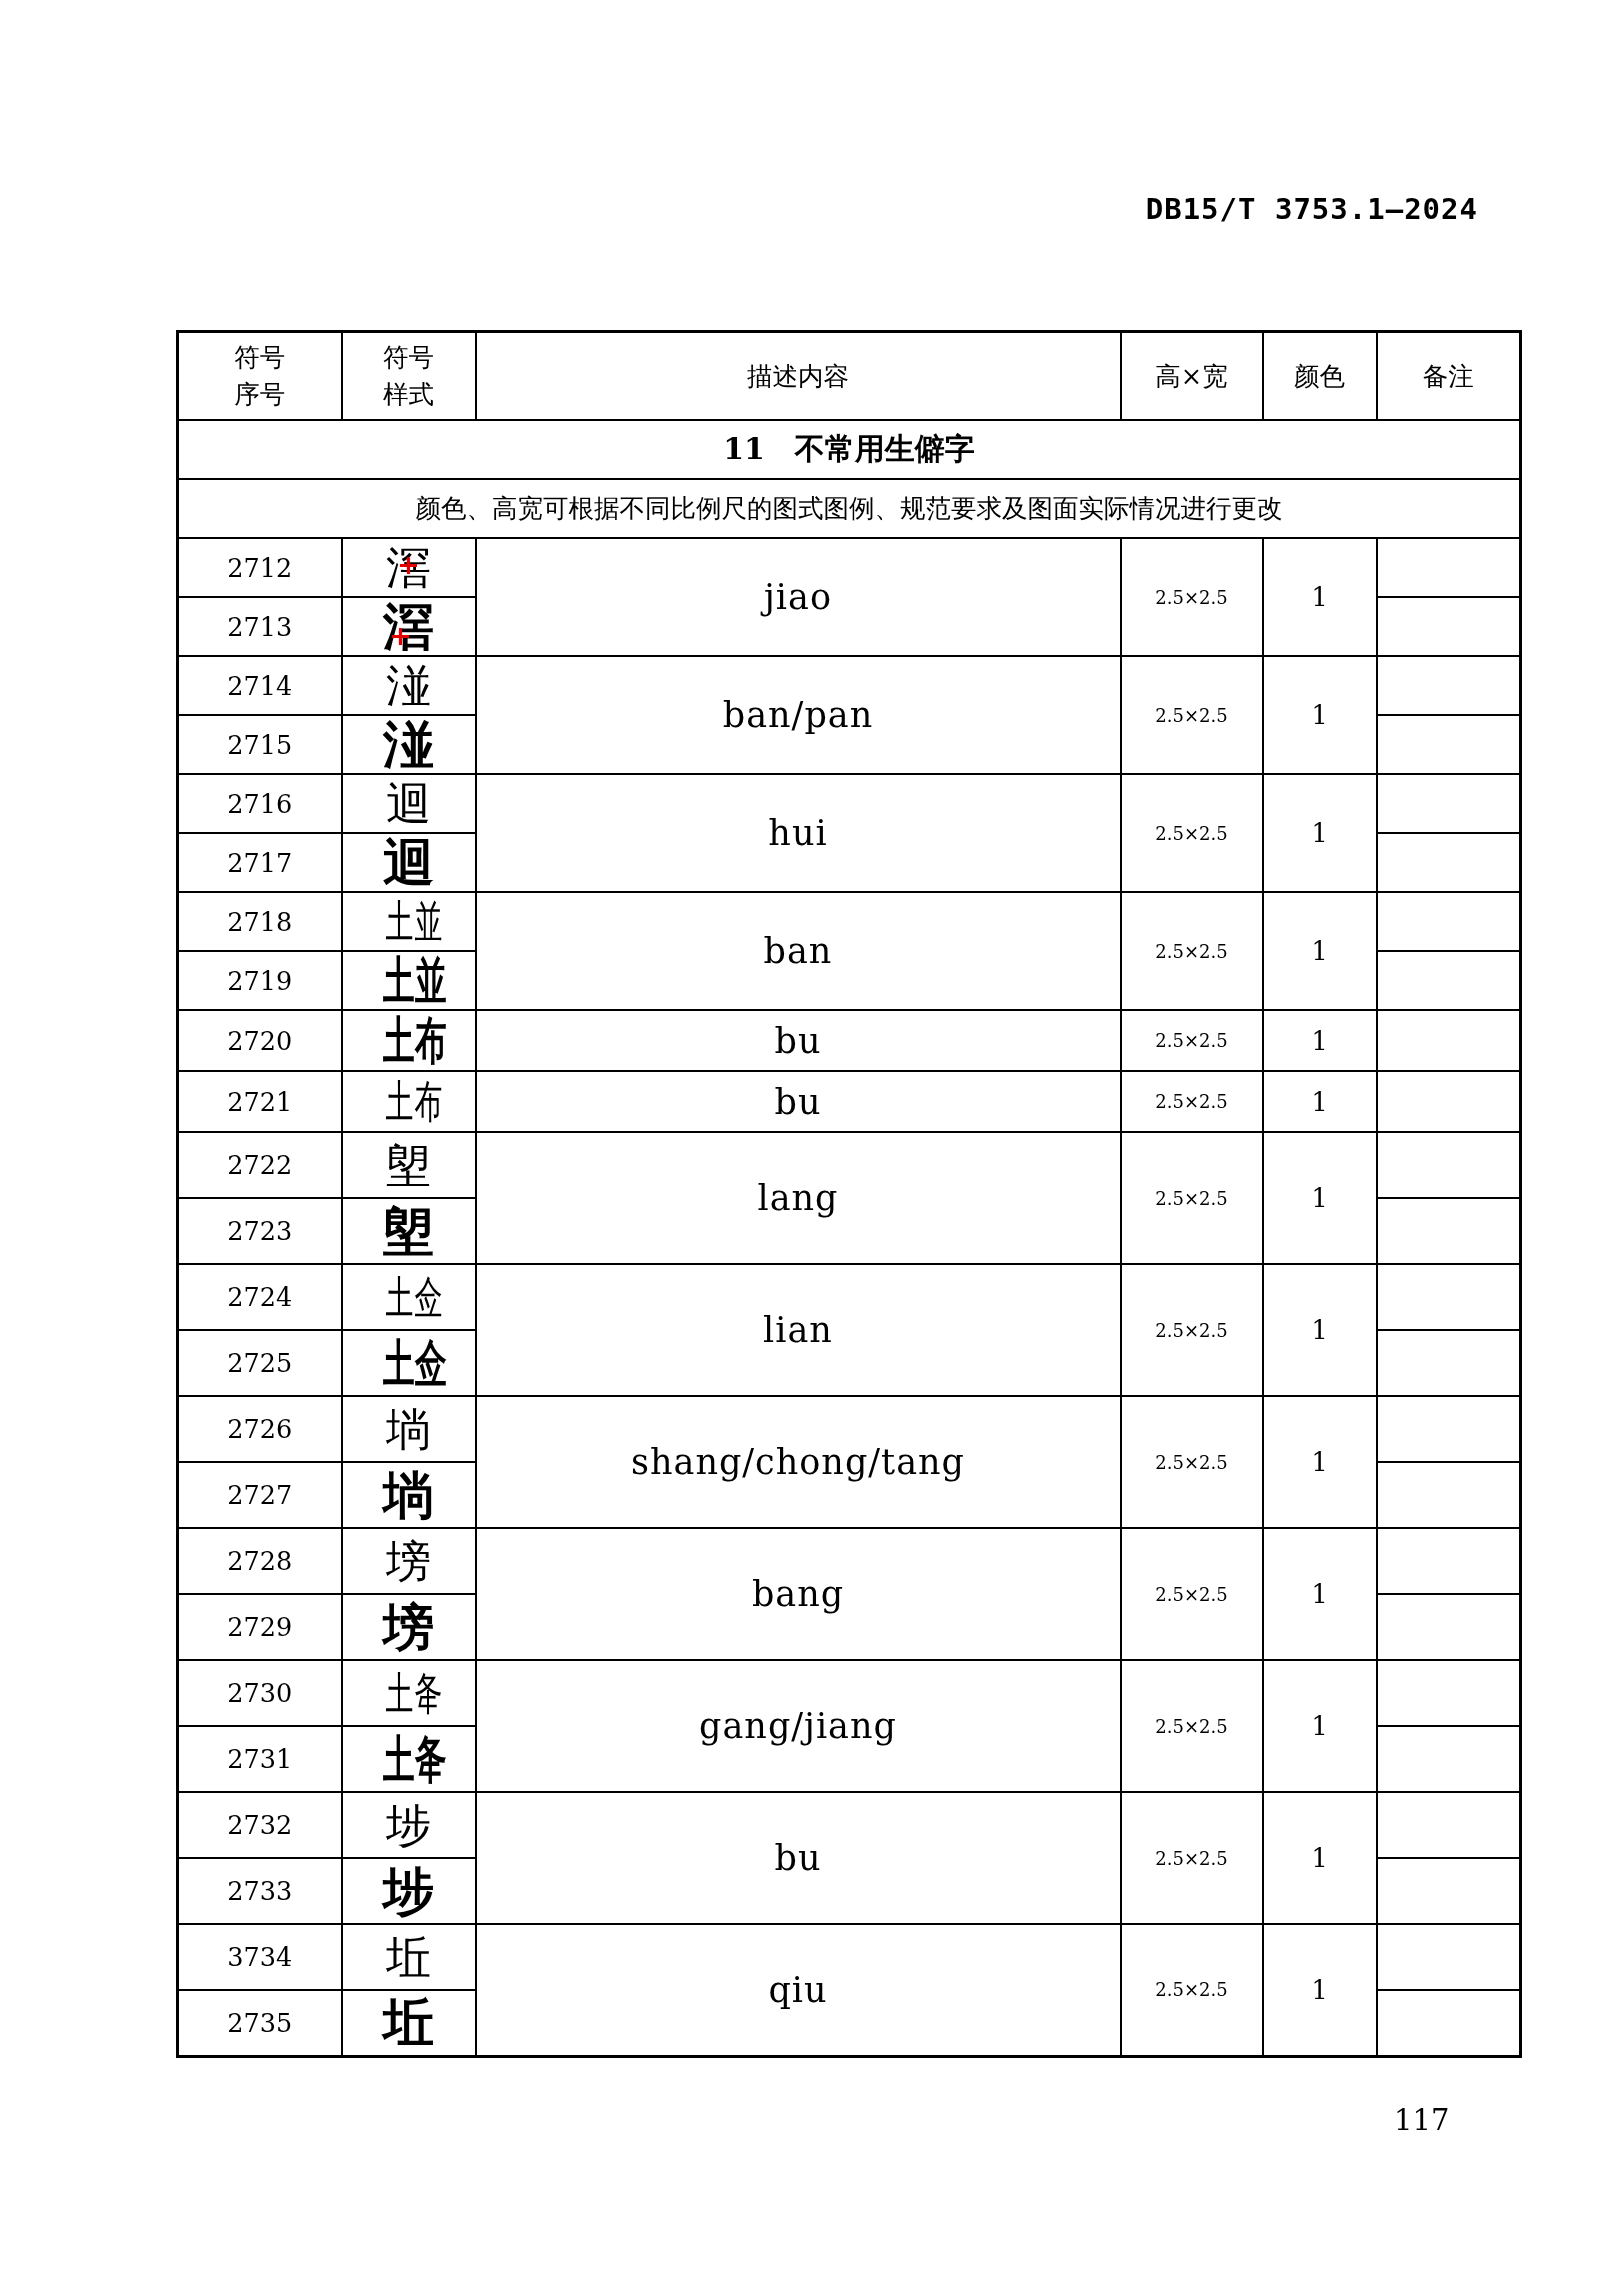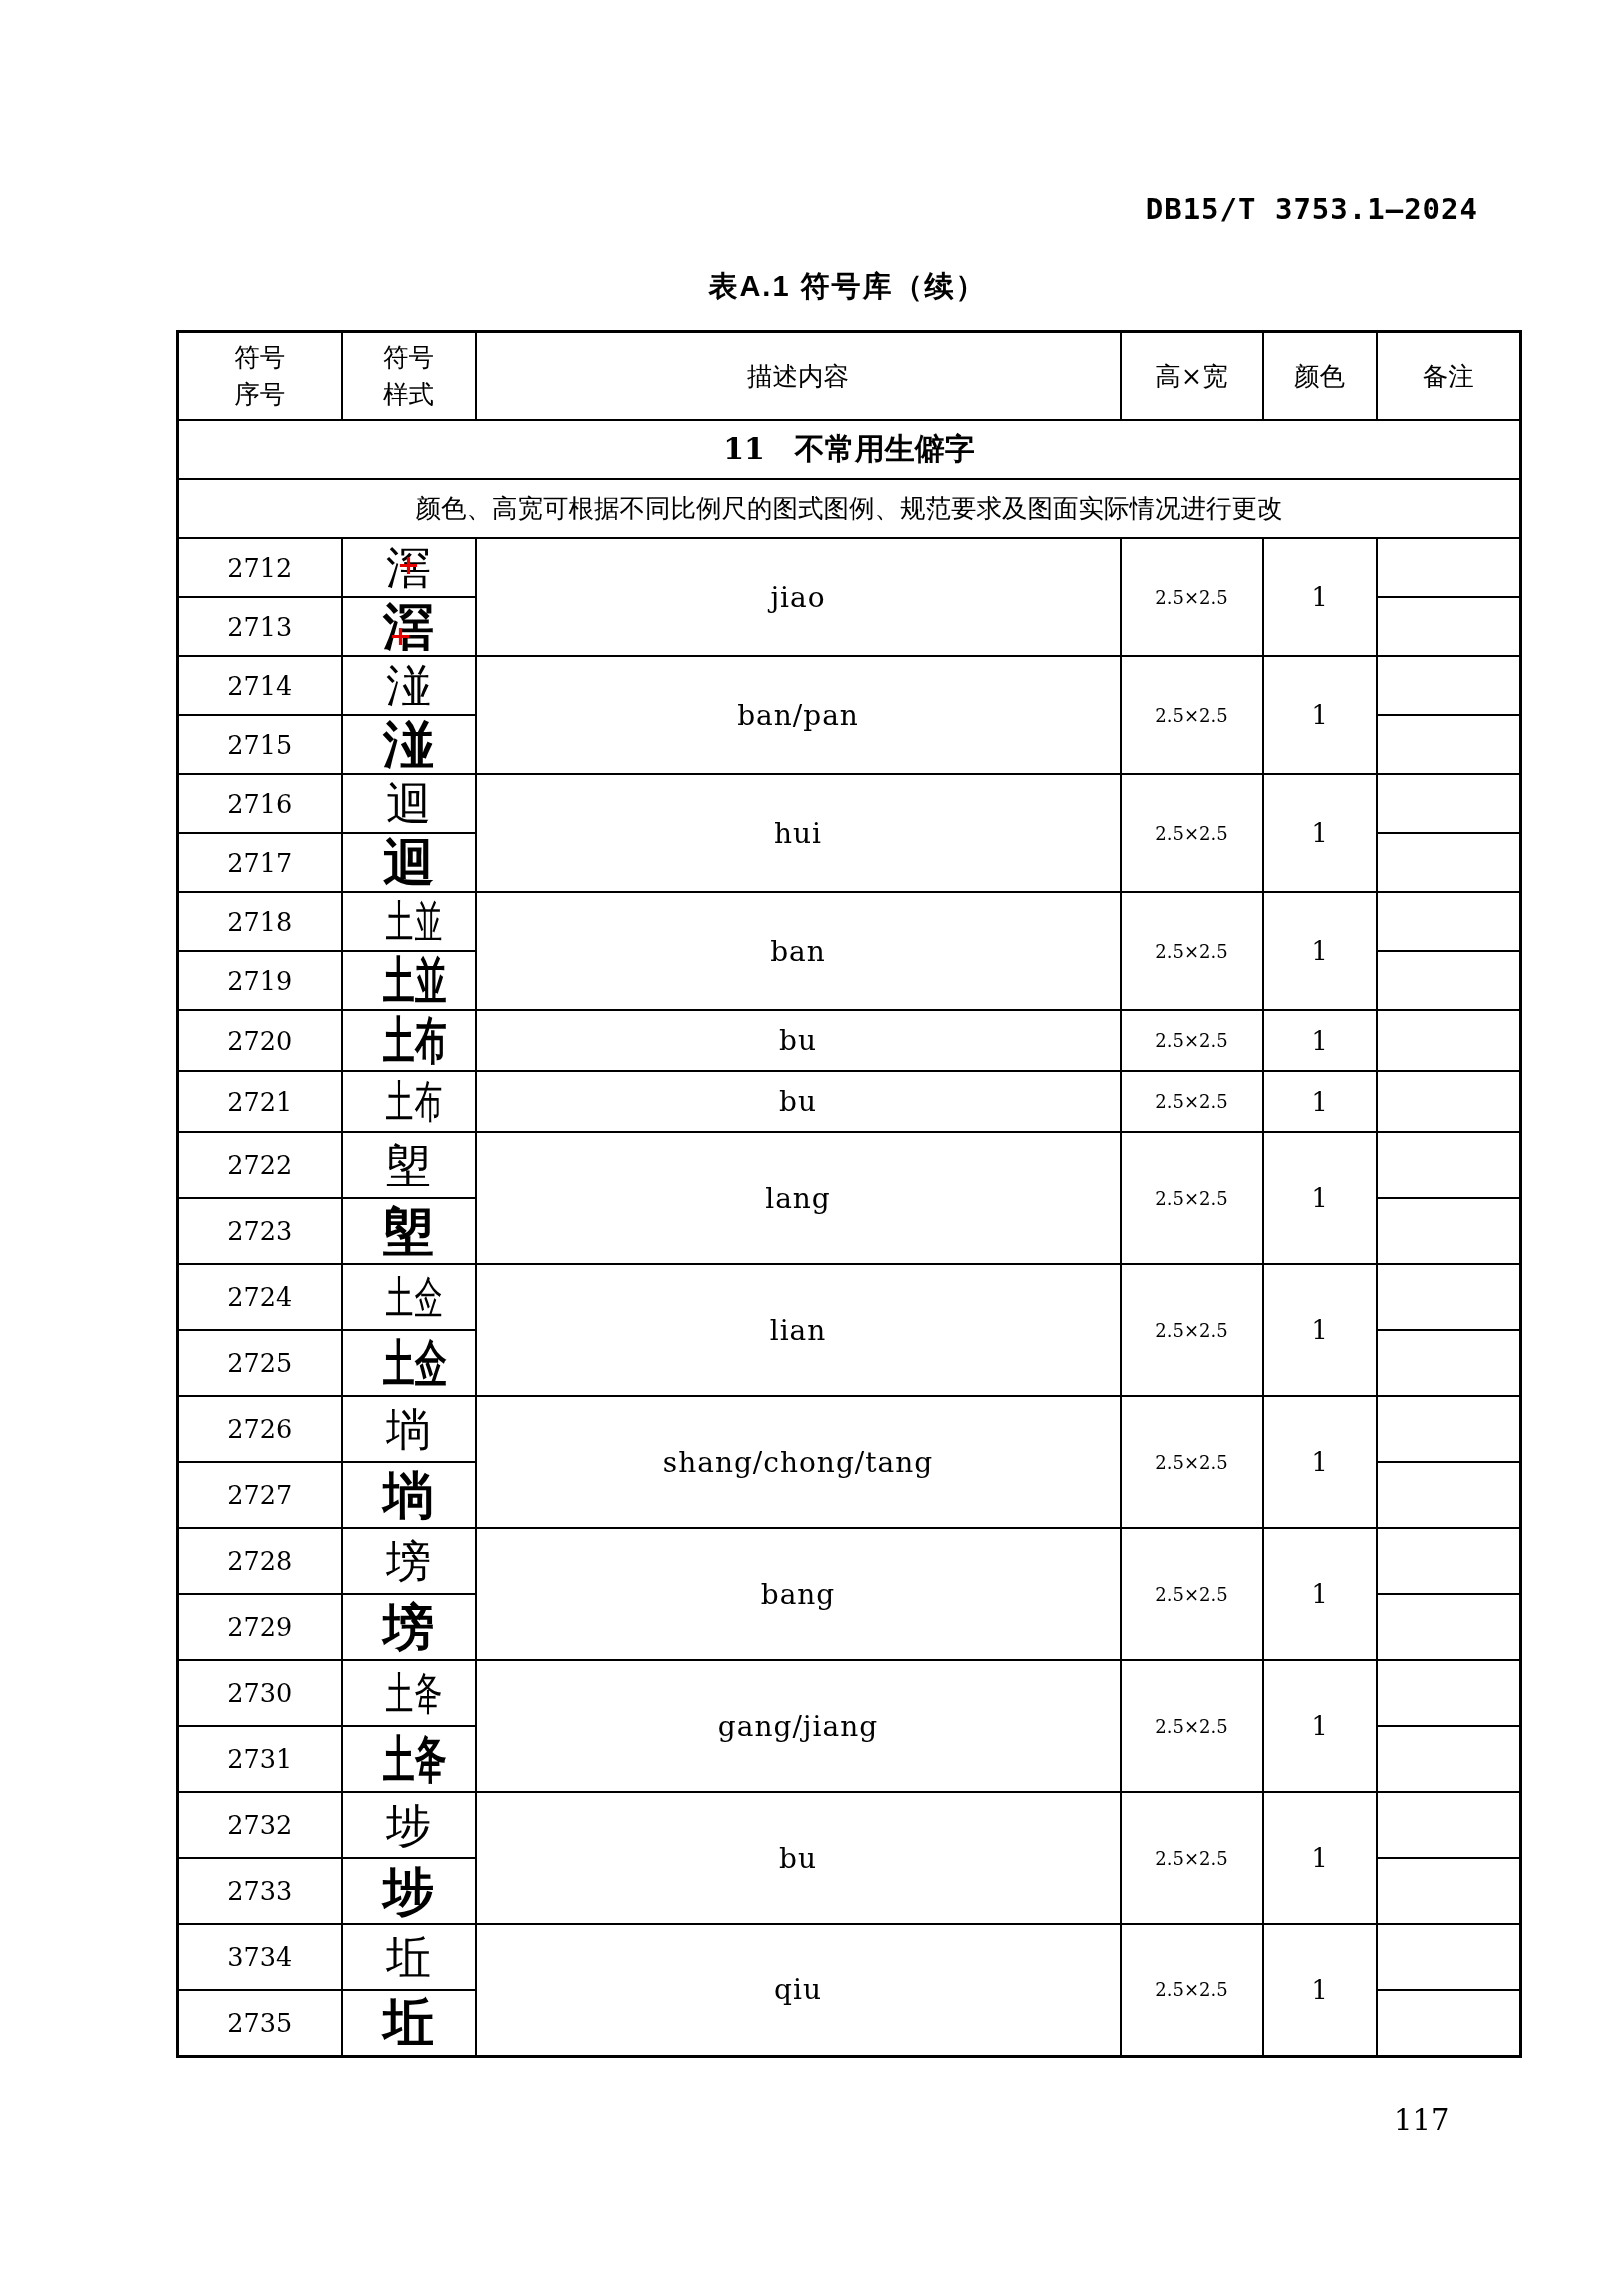--- a/index.html
+++ b/index.html
@@ -60,21 +60,21 @@
     border-top:2.9px solid #000;
     font-weight:bold;
   }
   tr.note-row td{
     height:57px;
     font-size:25.5px;
     border-bottom:2.9px solid #000;
   }
   tr.group-start td{border-top:2.9px solid #000;}
   td.num-cell{font-size:25.5px;}
-  td.desc-cell{font-size:28px;letter-spacing:1px;}
+  td.desc-cell{font-size:35px;letter-spacing:1px;}
   td.size-cell{font-size:18px;}
   td.color-cell{font-size:25.5px;}
   td.remark-cell{font-size:23.5px;}
   td.glyph-cell{position:relative;}
   .glyph{
     display:inline-block;
     font-size:45px;
     line-height:1;
     font-family:"DejaVu Serif","Liberation Serif",serif;
   }
@@ -106,21 +106,20 @@
     text-align:right;
   }
 </style>
 </head>
 <body>
 
 <div id="page">
 
   <div id="doc-number">DB15/T 3753.1—2024</div>
 
-  <div id="table-title">表A.1 符号库（续）</div>
 
   <table id="symbol-table">
     <colgroup>
       <col style="width:164px">
       <col style="width:134px">
       <col style="width:645px">
       <col style="width:142px">
       <col style="width:114px">
       <col style="width:144px">
     </colgroup>

